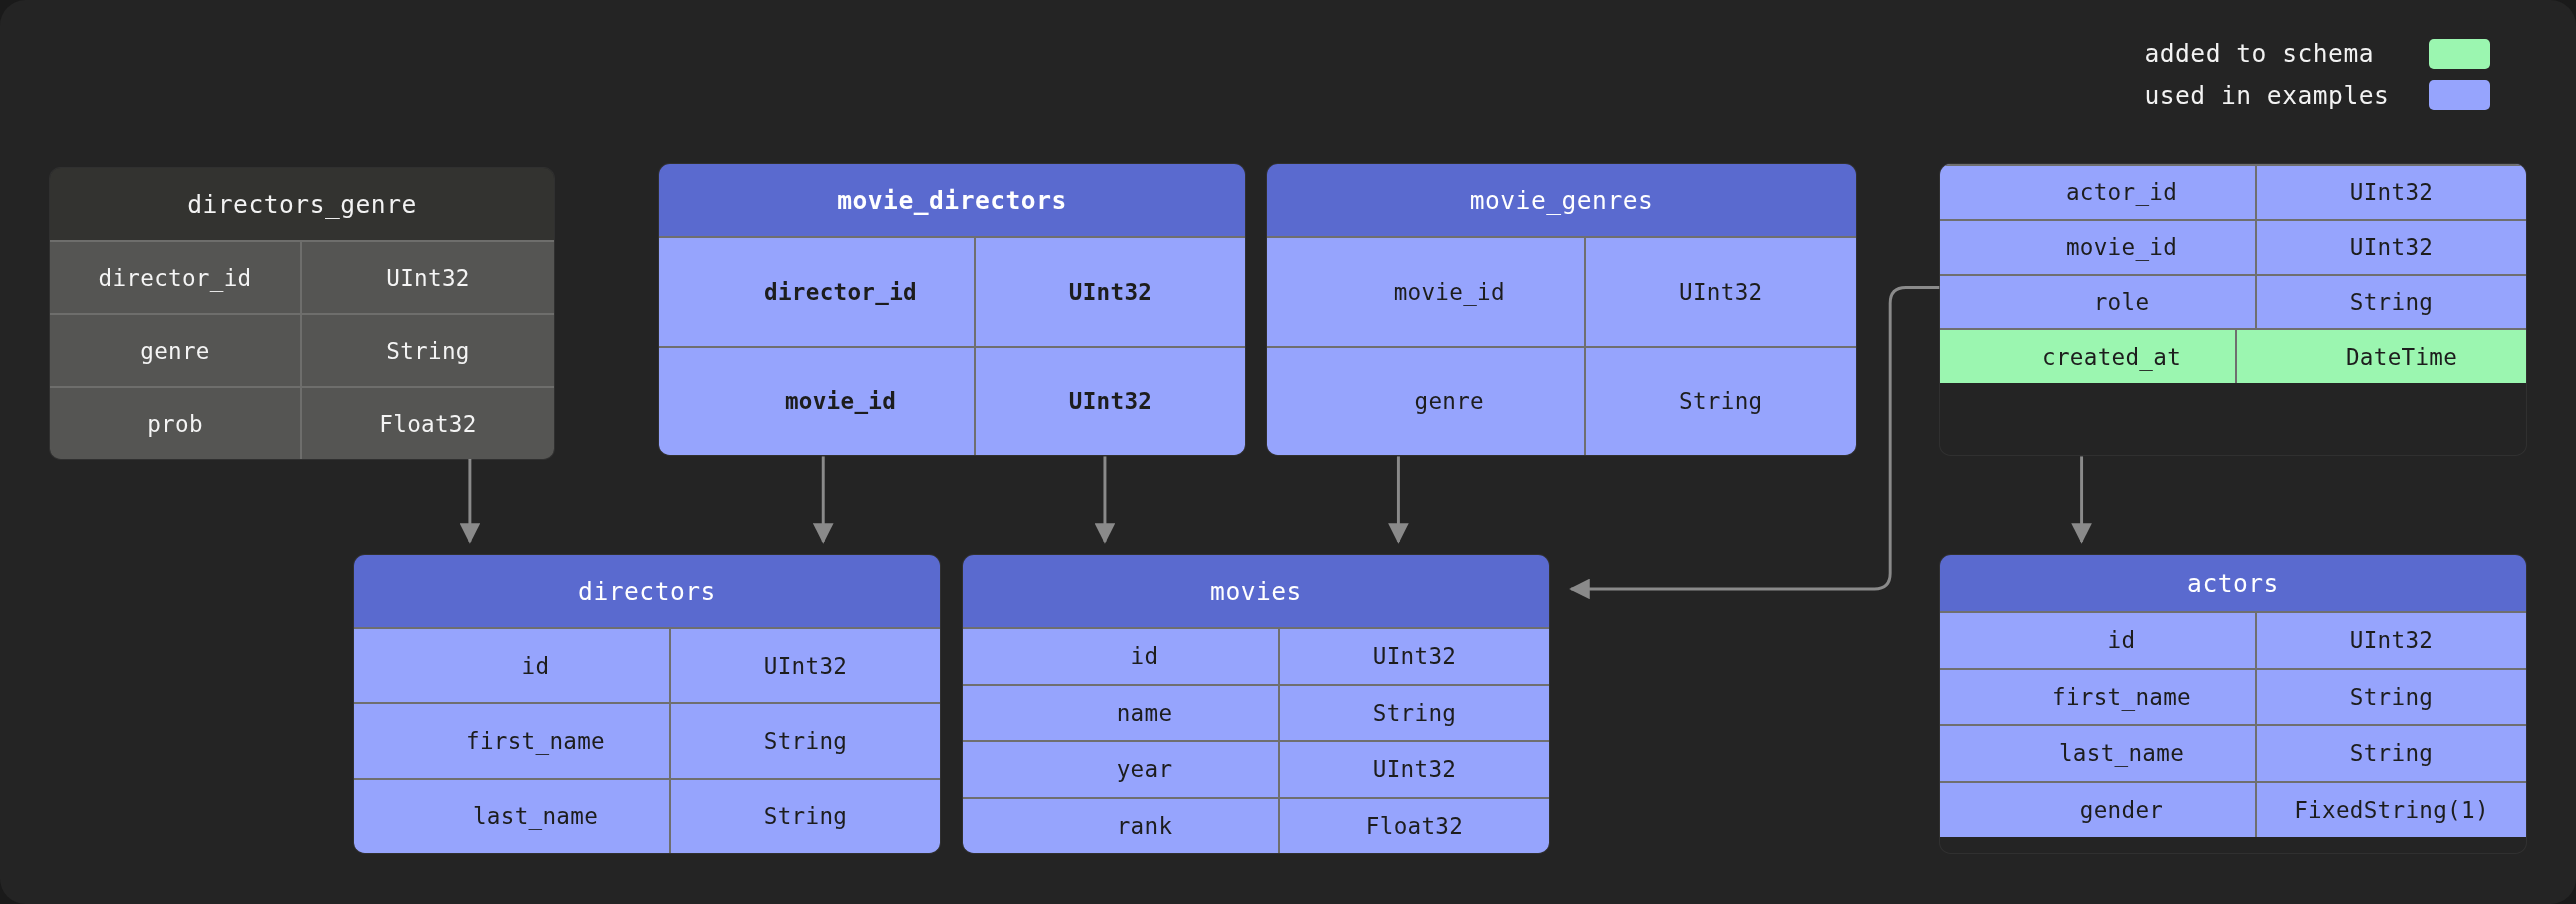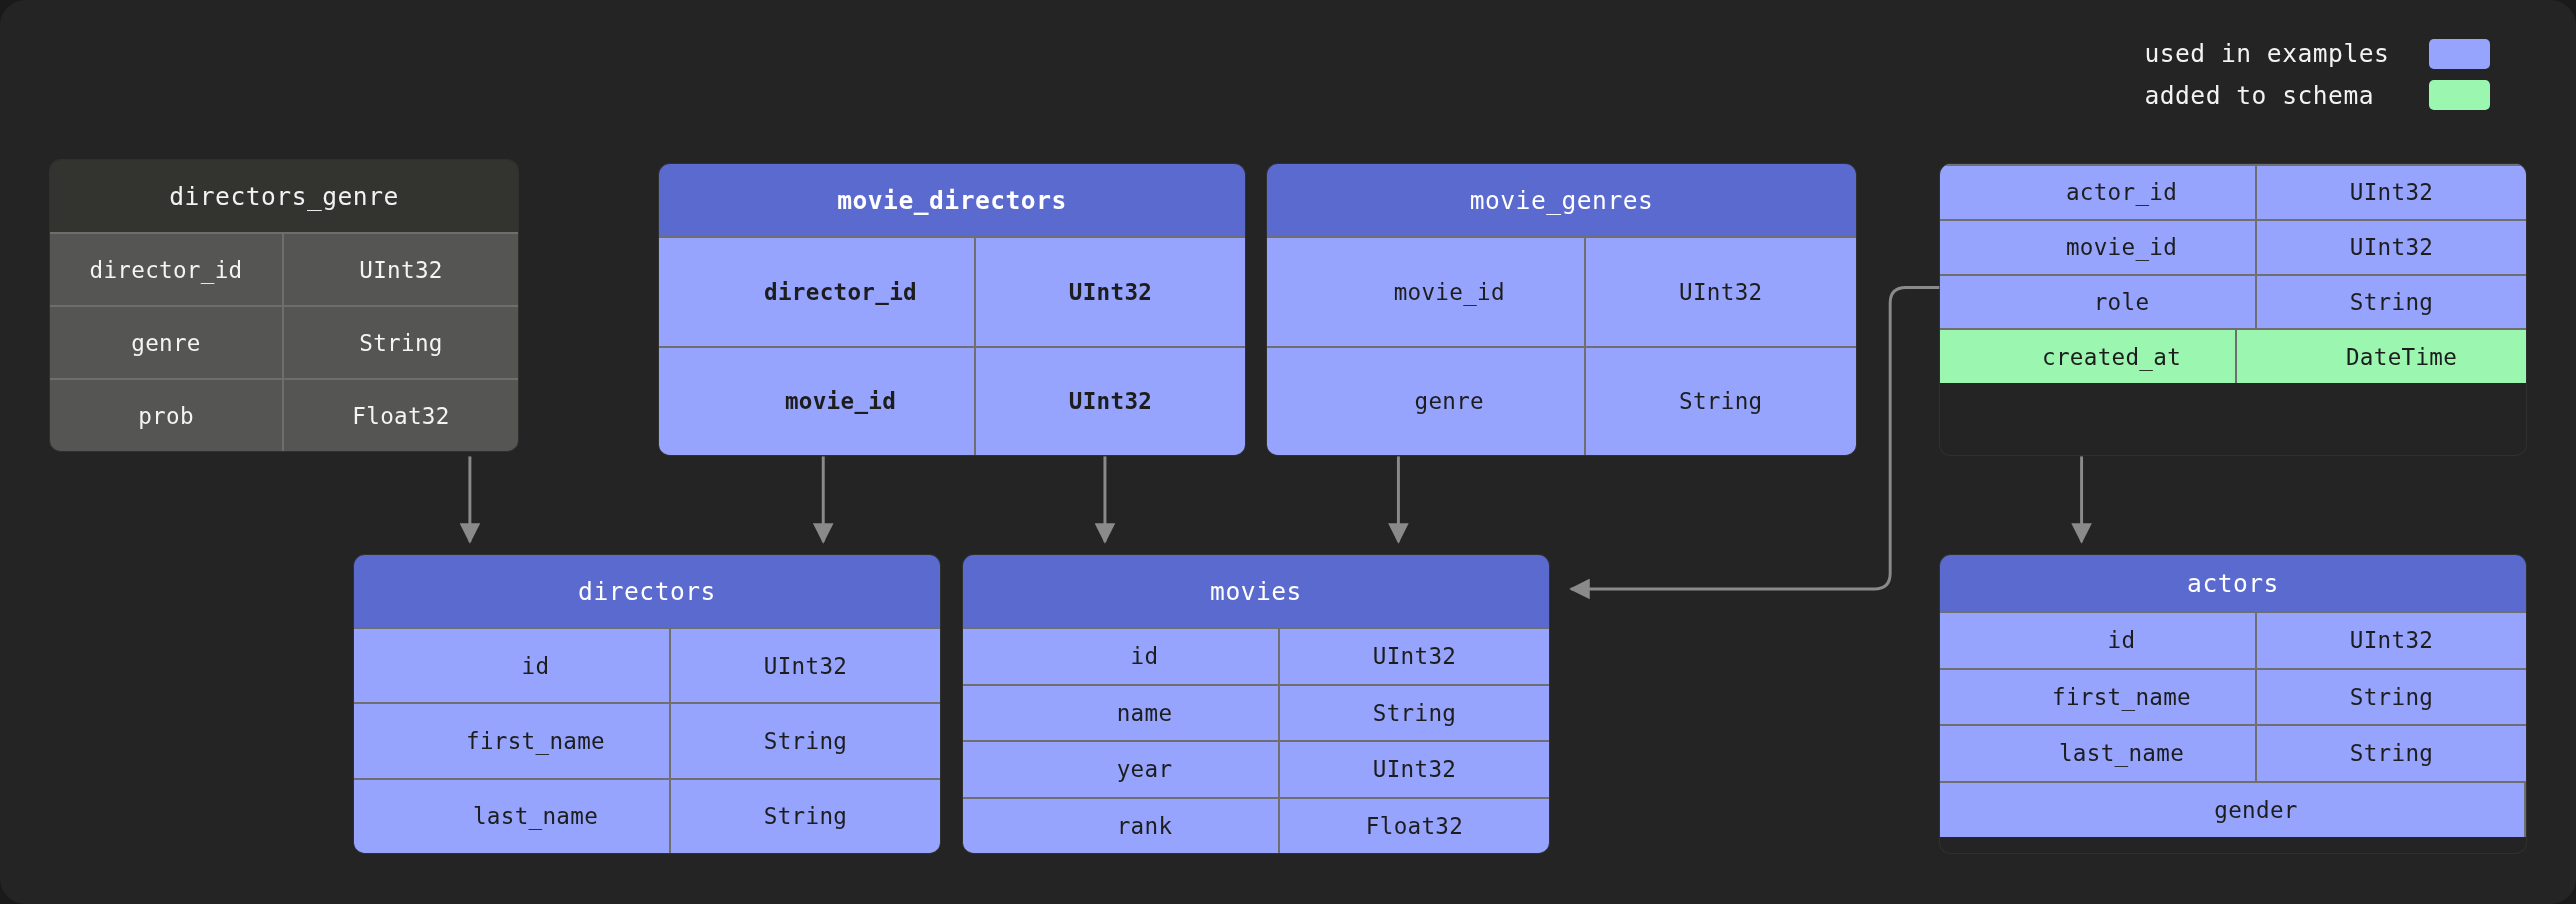--- a/index.html
+++ b/index.html
@@ -144,26 +144,26 @@
     overflow: hidden;
   }
 </style>
 </head>
 <body>
 
 <div id="canvas">
 
   <div id="legend">
     <div class="legend-row">
+      <span class="legend-label">added to schema</span>
+      <span class="legend-swatch" style="background:#9bf6b0"></span>
+    </div>
+    <div class="legend-row">
       <span class="legend-label">used in examples</span>
       <span class="legend-swatch" style="background:#96a4fd"></span>
-    </div>
-    <div class="legend-row">
-      <span class="legend-label">added to schema</span>
-      <span class="legend-swatch" style="background:#9bf6b0"></span>
     </div>
   </div>
 
   <svg id="wires" viewBox="0 0 2623 921" xmlns="http://www.w3.org/2000/svg">
     <defs>
       <marker id="ah" viewBox="0 0 10 10" refX="9" refY="5" markerWidth="7" markerHeight="7" orient="auto-start-reverse">
         <path d="M 0 0 L 10 5 L 0 10 z" fill="#8a8a8a"></path>
       </marker>
     </defs>
 
@@ -186,21 +186,21 @@
     <g>
       <path d="M 2120,465 L 2120,552" stroke="#8a8a8a" stroke-width="3" fill="none" marker-end="url(#ah)"></path>
     </g>
 
     <g>
       <path d="M 1975,293 L 1941,293 Q 1925,293 1925,309 L 1925,584
                Q 1925,600 1909,600 L 1600,600" stroke="#8a8a8a" stroke-width="3" fill="none" marker-end="url(#ah)"></path>
     </g>
   </svg>
 
-  <div class="table t-gray" id="tbl-directors_genre" style="left:50px; top:160px; width:468px; height:291px; --hdr:72px;">
+  <div class="table t-gray" id="tbl-directors_genre" style="left:50px; top:168px; width:504px; height:291px; --hdr:72px;">
     <div class="table-header" style="height:72px;">directors_genre</div>
     <div class="table-body">
       <div class="trow">
         <div class="tcell name">director_id</div>
         <div class="tcell type">UInt32</div>
       </div>
       <div class="trow">
         <div class="tcell name">genre</div>
         <div class="tcell type">String</div>
       </div>
@@ -310,20 +310,21 @@
       <div class="trow">
         <div class="tcell name">first_name</div>
         <div class="tcell type">String</div>
       </div>
       <div class="trow">
         <div class="tcell name">last_name</div>
         <div class="tcell type">String</div>
       </div>
       <div class="trow">
         <div class="tcell name">gender</div>
+        <div class="tcell type">FixedString(1)</div>
       </div>
     </div>
   </div>
 
   <div id="bottom-strip">
     <div class="sliver" style="left:393px; width:511px;">&nbsp;</div>
     <div class="sliver" style="left:992px; width:550px;">&nbsp;</div>
   </div>
 
 </div>

